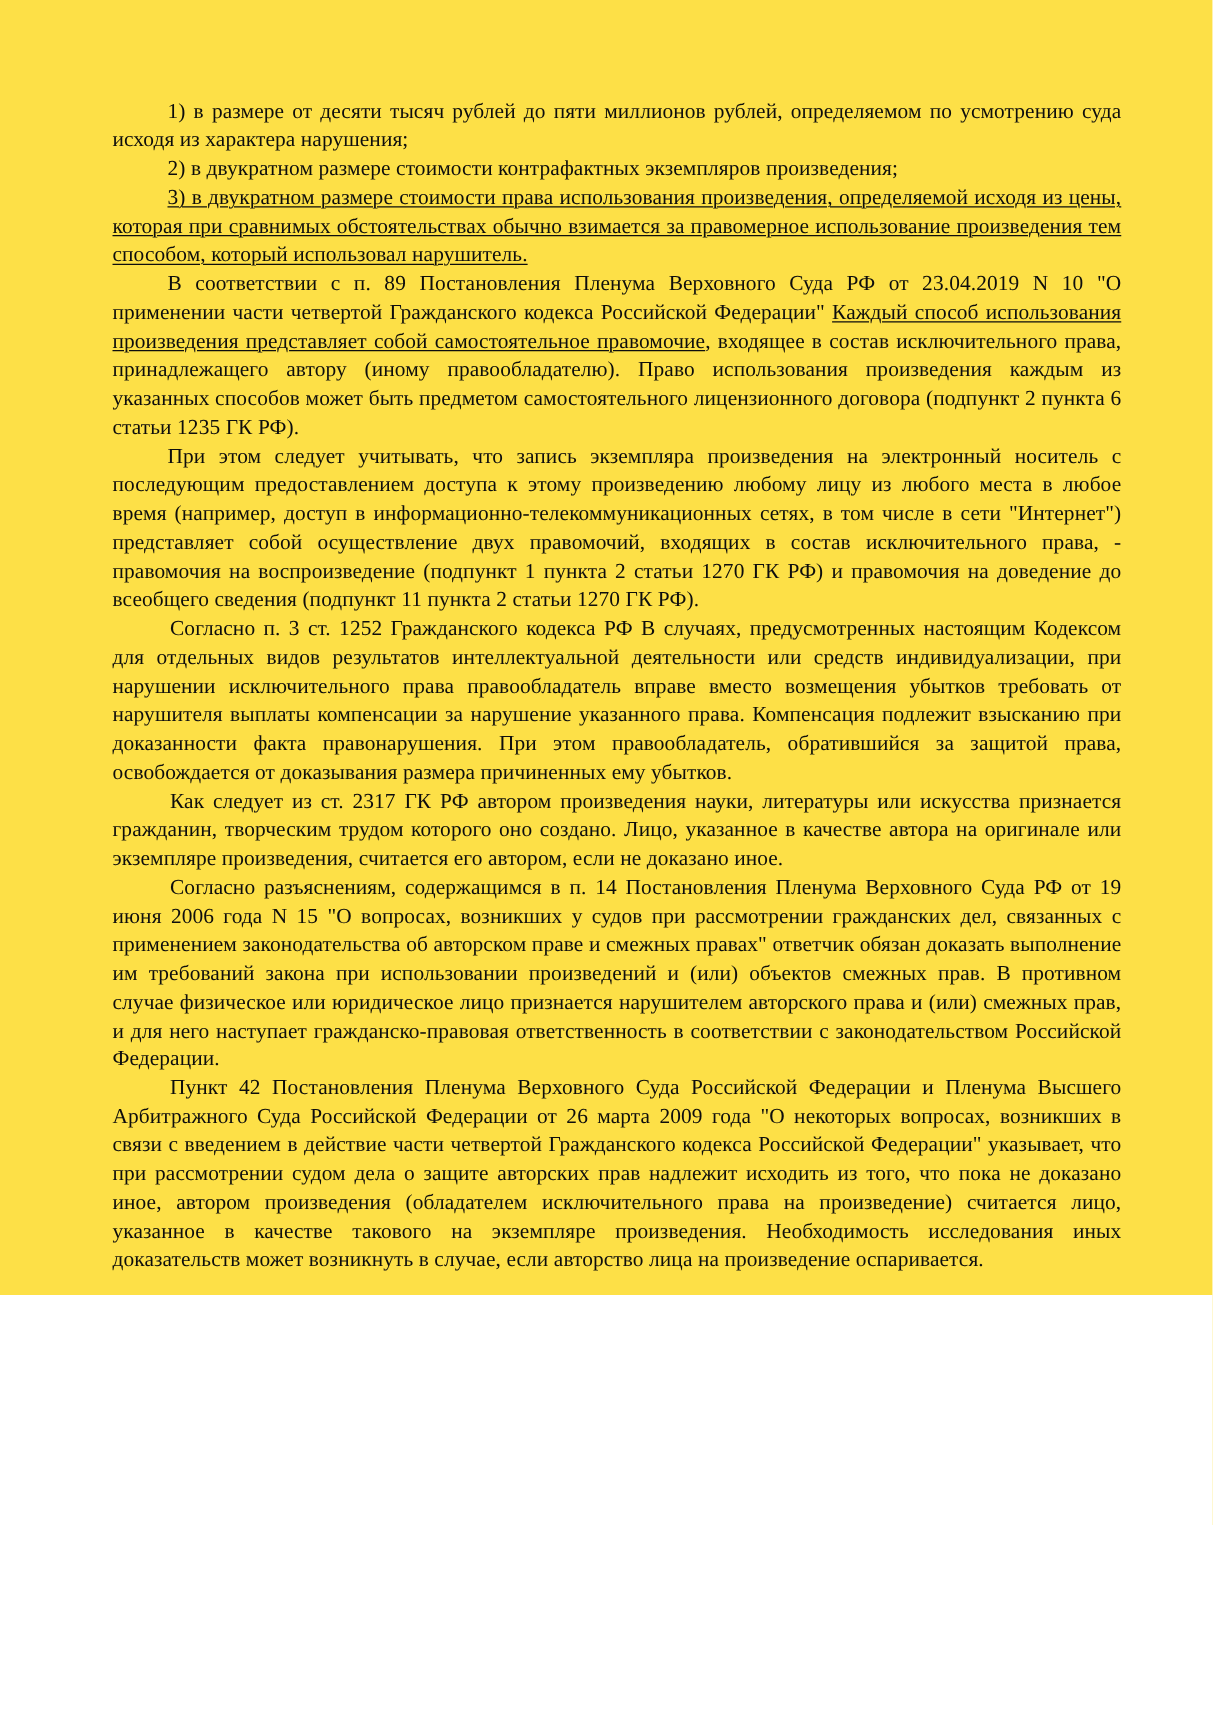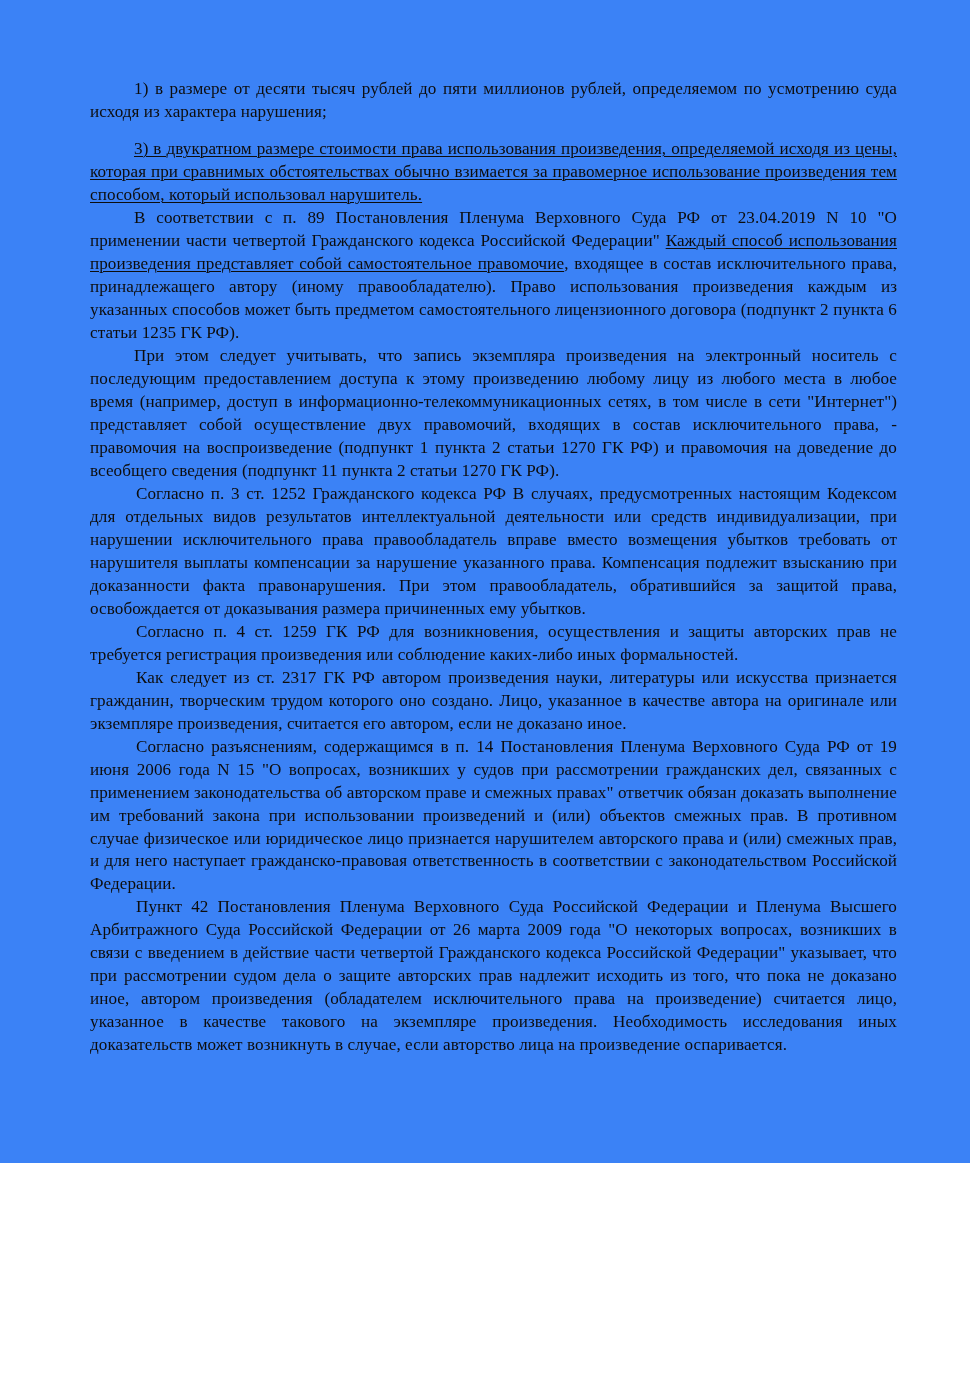--- a/index.html
+++ b/index.html
@@ -10,73 +10,72 @@
   body {
     width: 970px;
     height: 1374px;
     overflow: hidden;
     font-family: "Liberation Serif", serif;
     color: #111111;
   }
   .page {
     position: relative;
     width: 970px;
-    height: 1163px;
+    height: 1036px;
     box-sizing: border-box;
     padding: 78px 73px 30px 90px;
-    background: #3b82f6;
+    background: #fde047;
   }
   .doc-body {
     font-size: 17.1px;
     line-height: 1.345;
     text-align: justify;
     text-justify: inter-word;
     color: #0d0d0d;
     letter-spacing: 0.08px;
   }
   p.para {
     margin: 0;
     padding: 0;
     text-indent: 44px;
   }
   p.para.u {
     text-decoration: underline;
     text-decoration-thickness: 1px;
     text-underline-offset: 2px;
-    margin-top: 14px;
   }
   .u-span {
     text-decoration: underline;
     text-decoration-thickness: 1px;
     text-underline-offset: 2px;
   }
   p.tight {
     text-indent: 46px;
   }
 </style>
 </head>
 <body>
 
 <div class="page">
   <div class="doc-body">
 
     <p class="para">1) в размере от десяти тысяч рублей до пяти миллионов рублей, определяемом по усмотрению суда исходя из характера нарушения;</p>
 
+    <p class="para">2) в двукратном размере стоимости контрафактных экземпляров произведения;</p>
 
     <p class="para u">3) в двукратном размере стоимости права использования произведения, определяемой исходя из цены, которая при сравнимых обстоятельствах обычно взимается за правомерное использование произведения тем способом, который использовал нарушитель.</p>
 
     <p class="para"><span>В соответствии с п. 89 Постановления Пленума Верховного Суда РФ от 23.04.2019 N 10 "О применении части четвертой Гражданского кодекса Российской Федерации" </span><span class="u-span">Каждый способ использования произведения представляет собой самостоятельное правомочие</span><span>, входящее в состав исключительного права, принадлежащего автору (иному правообладателю). Право использования произведения каждым из указанных способов может быть предметом самостоятельного лицензионного договора (подпункт 2 пункта 6 статьи 1235 ГК РФ).</span></p>
 
     <p class="para">При этом следует учитывать, что запись экземпляра произведения на электронный носитель с последующим предоставлением доступа к этому произведению любому лицу из любого места в любое время (например, доступ в информационно-телекоммуникационных сетях, в том числе в сети "Интернет") представляет собой осуществление двух правомочий, входящих в состав исключительного права, - правомочия на воспроизведение (подпункт 1 пункта 2 статьи 1270 ГК РФ) и правомочия на доведение до всеобщего сведения (подпункт 11 пункта 2 статьи 1270 ГК РФ).</p>
 
     <p class="para tight">Согласно п. 3 ст. 1252 Гражданского кодекса РФ В случаях, предусмотренных настоящим Кодексом для отдельных видов результатов интеллектуальной деятельности или средств индивидуализации, при нарушении исключительного права правообладатель вправе вместо возмещения убытков требовать от нарушителя выплаты компенсации за нарушение указанного права. Компенсация подлежит взысканию при доказанности факта правонарушения. При этом правообладатель, обратившийся за защитой права, освобождается от доказывания размера причиненных ему убытков.</p>
 
 
 
-    <p class="para tight">Согласно п. 4 ст. 1259 ГК РФ для возникновения, осуществления и защиты авторских прав не требуется регистрация произведения или соблюдение каких-либо иных формальностей.</p>
 
     <p class="para tight">Как следует из ст. 2317 ГК РФ автором произведения науки, литературы или искусства признается гражданин, творческим трудом которого оно создано. Лицо, указанное в качестве автора на оригинале или экземпляре произведения, считается его автором, если не доказано иное.</p>
 
     <p class="para tight">Согласно разъяснениям, содержащимся в п. 14 Постановления Пленума Верховного Суда РФ от 19 июня 2006 года N 15 "О вопросах, возникших у судов при рассмотрении гражданских дел, связанных с применением законодательства об авторском праве и смежных правах" ответчик обязан доказать выполнение им требований закона при использовании произведений и (или) объектов смежных прав. В противном случае физическое или юридическое лицо признается нарушителем авторского права и (или) смежных прав, и для него наступает гражданско-правовая ответственность в соответствии с законодательством Российской Федерации.</p>
 
     <p class="para tight">Пункт 42 Постановления Пленума Верховного Суда Российской Федерации и Пленума Высшего Арбитражного Суда Российской Федерации от 26 марта 2009 года "О некоторых вопросах, возникших в связи с введением в действие части четвертой Гражданского кодекса Российской Федерации" указывает, что при рассмотрении судом дела о защите авторских прав надлежит исходить из того, что пока не доказано иное, автором произведения (обладателем исключительного права на произведение) считается лицо, указанное в качестве такового на экземпляре произведения. Необходимость исследования иных доказательств может возникнуть в случае, если авторство лица на произведение оспаривается.</p>
 
   </div>
 </div>
 

